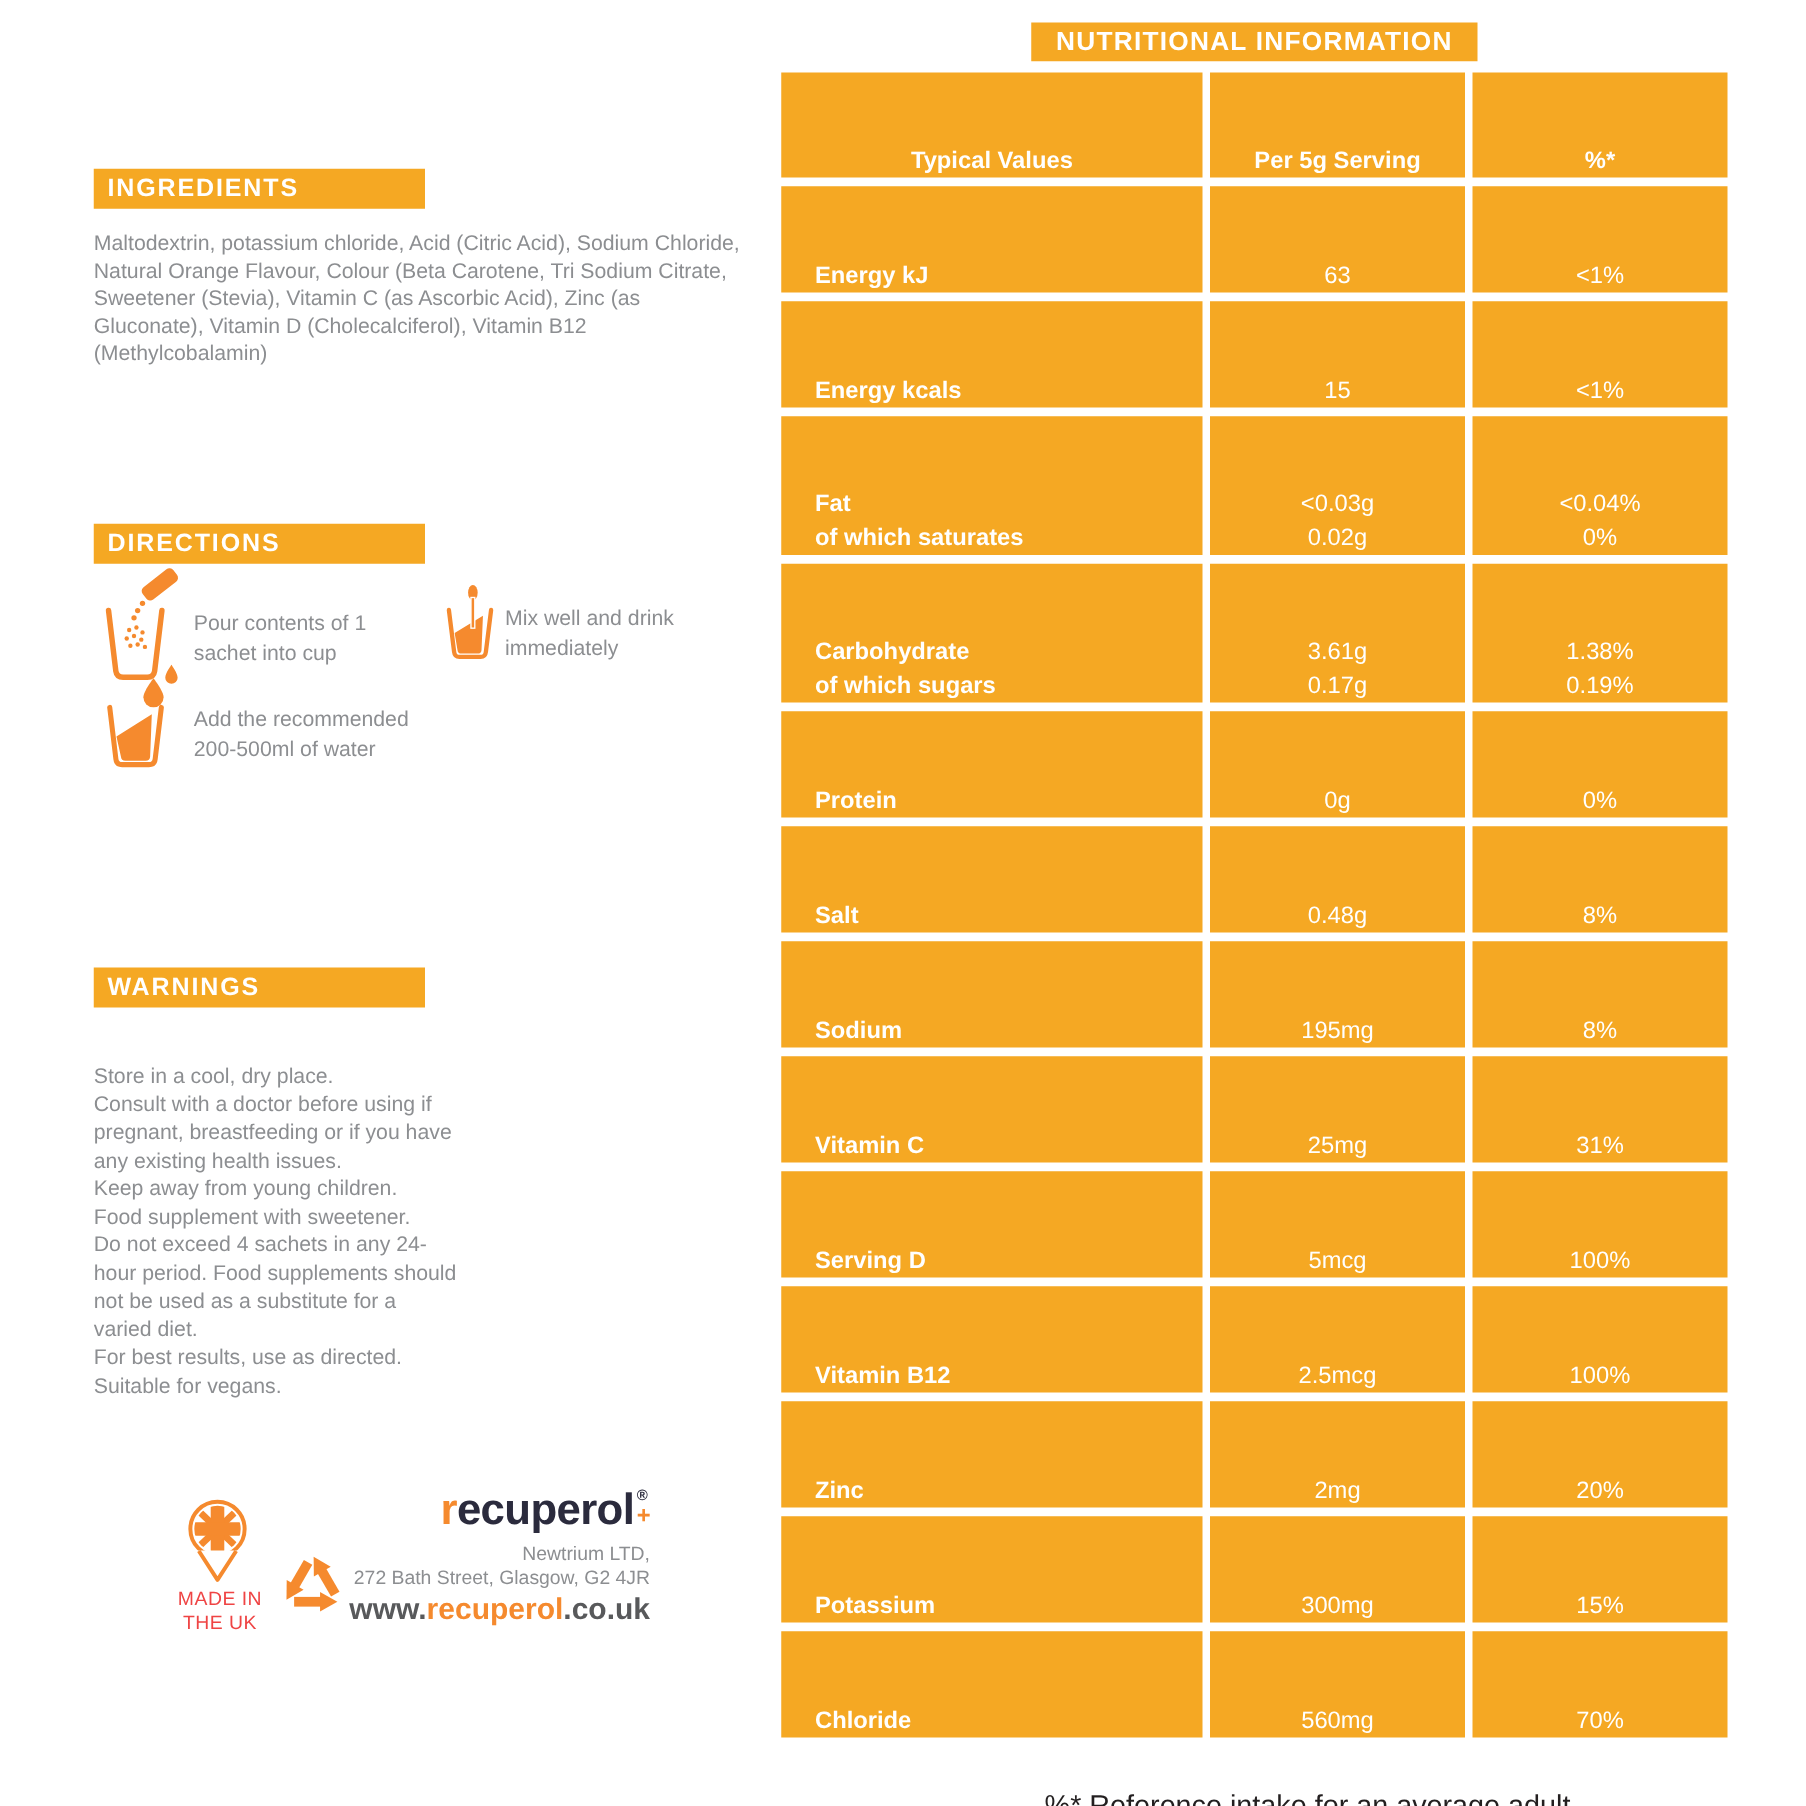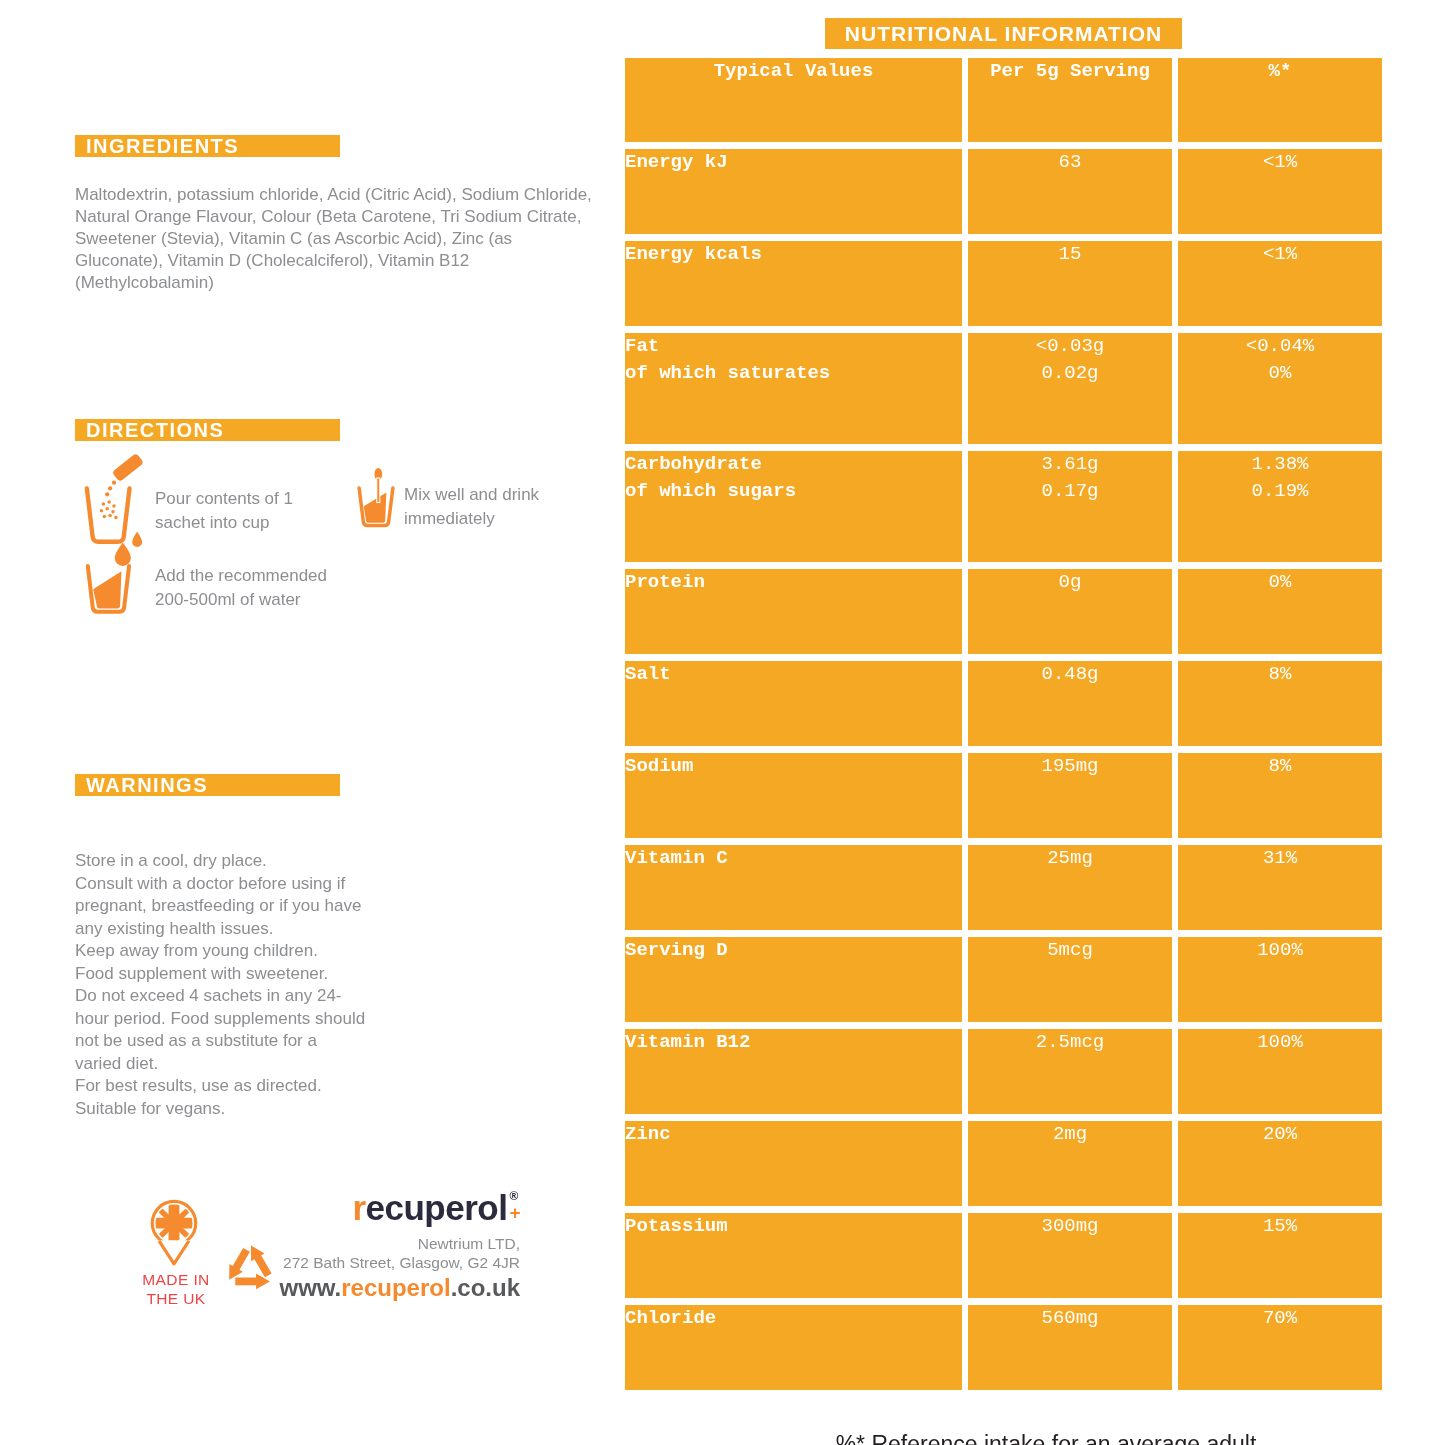--- a/index.html
+++ b/index.html
@@ -5,21 +5,21 @@
   html,body{margin:0;padding:0;background:#ffffff;}
   .page{
     position:relative;
     width:1445px;height:1445px;
     background:#ffffff;
     font-family:"Liberation Sans", sans-serif;
     overflow:hidden;
   }
   
   .section-bar{
-    position:absolute;left:75px;width:265px;height:22px;
+    position:absolute;left:75px;width:265px;height:32px;
     background:#F5A823;color:#ffffff;
     font-size:20px;font-weight:700;letter-spacing:1.5px;
     display:flex;align-items:center;padding-left:11px;box-sizing:border-box;
   }
   .bar-ingredients{top:135px;}
   .bar-directions{top:419px;}
   .bar-warnings{top:774px;}
   .body-text{color:#8C8E91;font-size:17px;line-height:22px;}
   .ingredients-text{position:absolute;left:75px;top:167px;width:520px;}
   .warnings-text{position:absolute;left:75px;top:850px;width:292px;line-height:22.5px;}
@@ -52,25 +52,25 @@
     display:flex;align-items:center;justify-content:center;
   }
   .nutri-grid{
     position:absolute;left:625px;top:58px;width:757px;
     display:grid;
     grid-template-columns:337px 204px 204px;
     column-gap:6px;row-gap:7px;
   }
   .cell{
     background:#F5A823;color:#ffffff;font-size:19px;
-    display:flex;flex-direction:column;justify-content:flex-start;
-    line-height:27px;box-sizing:border-box;font-family:Liberation Mono, monospace;
+    display:flex;flex-direction:column;justify-content:flex-end;
+    line-height:27px;box-sizing:border-box;
   }
   .cell.head{font-weight:700;align-items:center;text-align:center;}
-  .cell.label{font-weight:700;align-items:flex-start;}
+  .cell.label{font-weight:700;align-items:flex-start;padding-left:27px;}
   .cell.value{align-items:center;text-align:center;}
   .footnote{
     position:absolute;left:625px;top:1404px;width:757px;
     text-align:center;padding-left:85px;box-sizing:border-box;
     color:#231F20;font-size:23px;margin-top:27px;
   }
 </style>
 </head>
 <body>
 

